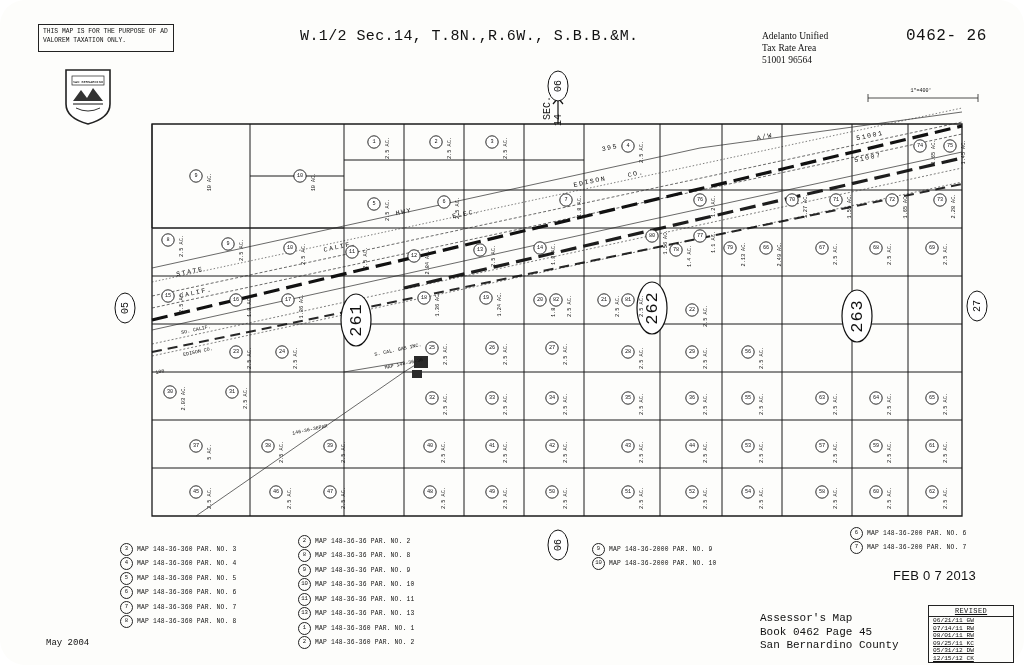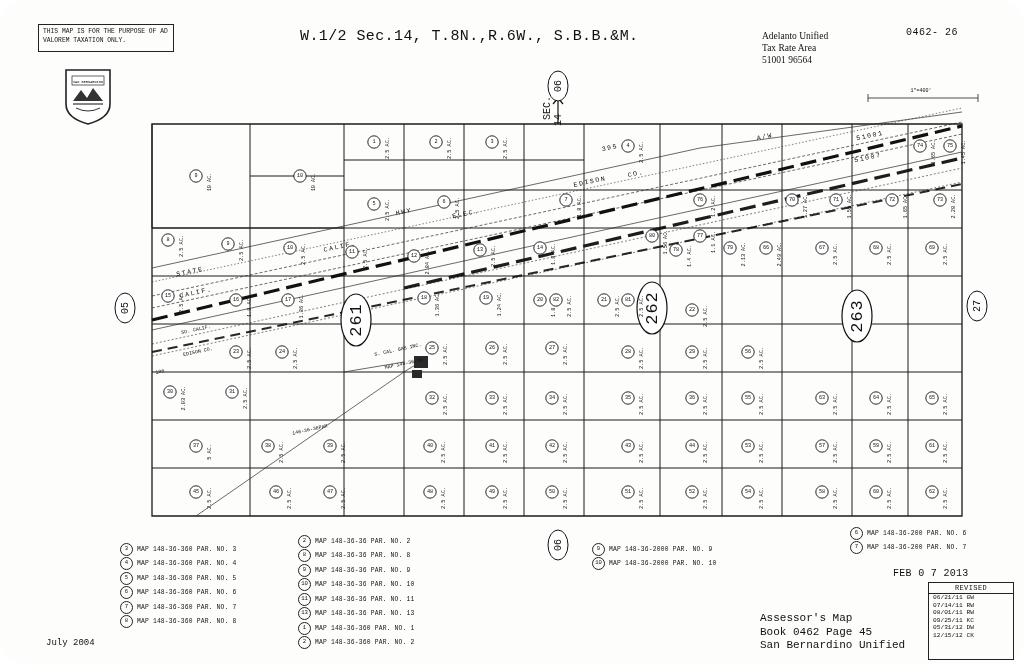--- a/index.html
+++ b/index.html
@@ -35,59 +35,60 @@
   }
   .tra {
     left: 762px; top: 30px;
     font-size: 9.5px;
     line-height: 12px;
     font-family: Liberation Serif, serif;
     white-space: nowrap;
   }
   .bookno {
     left: 906px; top: 27px;
-    font-size: 10px;
+    font-size: 16px;
     font-family: "Liberation Mono", monospace;
     letter-spacing: .5px;
   }
   .purpose {
     left: 38px; top: 24px;
     width: 136px; height: 28px;
     border: 1px solid #222;
     font-size: 6.3px;
     line-height: 8.6px;
     padding: 3px 4px;
     box-sizing: border-box;
     font-family: "Liberation Mono", monospace;
   }
   .junedate {
     left: 46px; top: 638px;
     font-size: 9px;
     font-family: "Liberation Mono", monospace;
   }
   .feb {
     left: 893px; top: 568px;
-    font-size: 10px;
-    font-family: Liberation Mono, monospace;
+    font-size: 13px;
+    font-family: Liberation Sans, sans-serif;
     letter-spacing: .3px;
   }
 
   .assessor {
     left: 760px; top: 612px;
     font-size: 11px;
     line-height: 13.5px;
     font-family: "Liberation Mono", monospace;
     white-space: nowrap;
   }
   .revbox {
-    left: 928px; top: 582px;
-    width: 86px; height: 78px;
+    left: 928px; top: 605px;
+    width: 86px; height: 58px;
     border: 1px solid #222;
     box-sizing: border-box;
     font-family: "Liberation Mono", monospace;
+    text-decoration: underline;
   }
   .revbox .rev-title {
     text-align: center;
     font-size: 7px;
     border-bottom: 1px solid #222;
     padding: 1px 0 1px;
     letter-spacing: .4px;
   }
   .revbox .rev-line {
     font-size: 6.2px;
@@ -181,27 +182,27 @@
   </div>
 
   <div class="abs title">W.1/2 Sec.14, T.8N.,R.6W., S.B.B.&amp;M.</div>
   <div class="abs tra">
     <div>Adelanto Unified</div>
     <div>Tax Rate Area</div>
     <div>51001 96564</div>
   </div>
   <div class="abs bookno">0462- 26</div>
 
-  <div class="abs junedate">July 2004</div>
+  <div class="abs junedate">May 2004</div>
   <div class="abs feb">FEB 0 7 2013</div>
 
   <div class="abs assessor">
     <div>Assessor's Map</div>
     <div>Book 0462 Page 45</div>
-    <div>San Bernardino Unified</div>
+    <div>San Bernardino County</div>
   </div>
 
   <div class="abs revbox">
     <div class="rev-title">REVISED</div>
     <div class="rev-line">06/21/11 GW</div>
     <div class="rev-line">07/14/11 RW</div>
     <div class="rev-line">08/01/11 RW</div>
     <div class="rev-line">09/25/11 KC</div>
     <div class="rev-line">05/31/12 DW</div>
     <div class="rev-line">12/15/12 CK</div>

